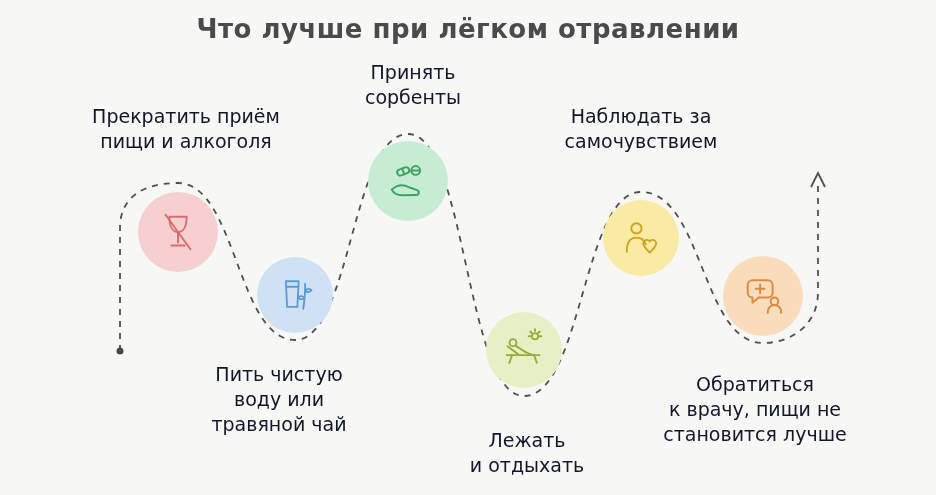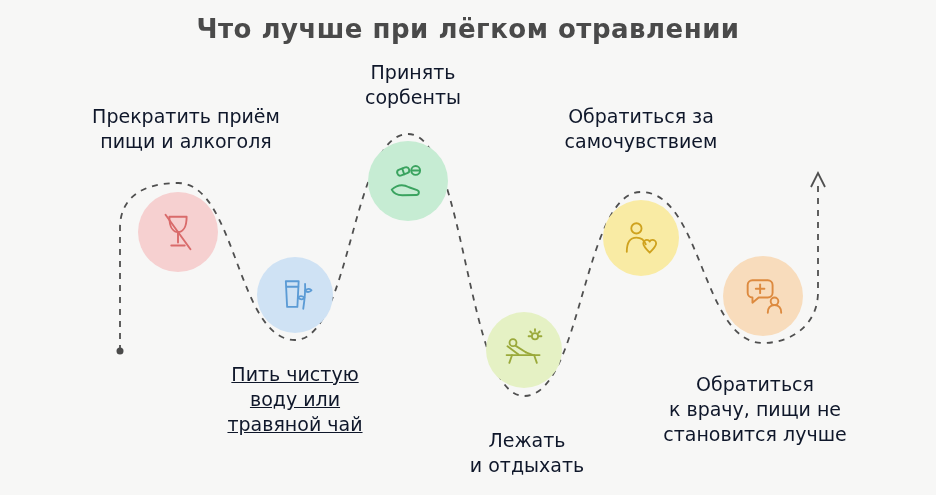--- a/index.html
+++ b/index.html
@@ -44,21 +44,21 @@
   .c6 { left: 723px; top: 256px; width: 80px; height: 80px; background: #f8dcbc; }
   .step-label {
     position: absolute;
     text-align: center;
     white-space: pre-line;
     font-size: 19px;
     line-height: 1.32;
     color: #0f172a;
   }
   .l1 { left: 66px;  top: 104px; width: 240px; }
-  .l2 { left: 195px; top: 362px; width: 200px; text-decoration: underline; }
+  .l2 { left: 179px; top: 362px; width: 200px; }
   .l3 { left: 323px; top: 60px;  width: 180px; }
   .l4 { left: 437px; top: 428px; width: 180px; }
   .l5 { left: 531px; top: 104px; width: 220px; }
   .l6 { left: 630px; top: 372px; width: 250px; }
   .icon { stroke-width: 2; fill: none; stroke-linecap: round; stroke-linejoin: round; }
 </style>
 </head>
 <body>
 
 <div class="canvas">
@@ -129,21 +129,21 @@
   <div class="step-label l4">Лежать
 и отдыхать</div>
 
   <div class="circle c5">
     <svg class="icon" width="44" height="44" viewBox="0 0 48 48" stroke="#cfa21e">
       <circle cx="19" cy="13.5" r="5.6"></circle>
       <path d="M8.5 39 C8.5 28 13 23.5 19 23.5 C23.5 23.5 27.5 26 29.2 31"></path>
       <path d="M33.5 40 C29 35.5 26.5 33 26.5 30 C26.5 27.5 28.5 26 30.5 26 C32 26 33 26.8 33.5 28 C34 26.8 35 26 36.5 26 C38.5 26 40.5 27.5 40.5 30 C40.5 33 38 35.5 33.5 40 Z"></path>
     </svg>
   </div>
-  <div class="step-label l5">Обратиться за
+  <div class="step-label l5">Наблюдать за
 самочувствием</div>
 
   <div class="circle c6">
     <svg class="icon" width="46" height="46" viewBox="0 0 48 48" stroke="#dd8a3f">
       <path d="M13 7.5 H29 C31.8 7.5 34 9.7 34 12.5 V20.5 C34 23.3 31.8 25.5 29 25.5 H19.5 L13 31 V25.5 C10.2 25.5 8 23.3 8 20.5 V12.5 C8 9.7 10.2 7.5 13 7.5 Z"></path>
       <path d="M21 12 V21"></path>
       <path d="M16.5 16.5 H25.5"></path>
       <circle cx="36" cy="29.5" r="4"></circle>
       <path d="M29 41.5 C29 35.8 32 33.5 36 33.5 C40 33.5 43 35.8 43 41.5"></path>
     </svg>

